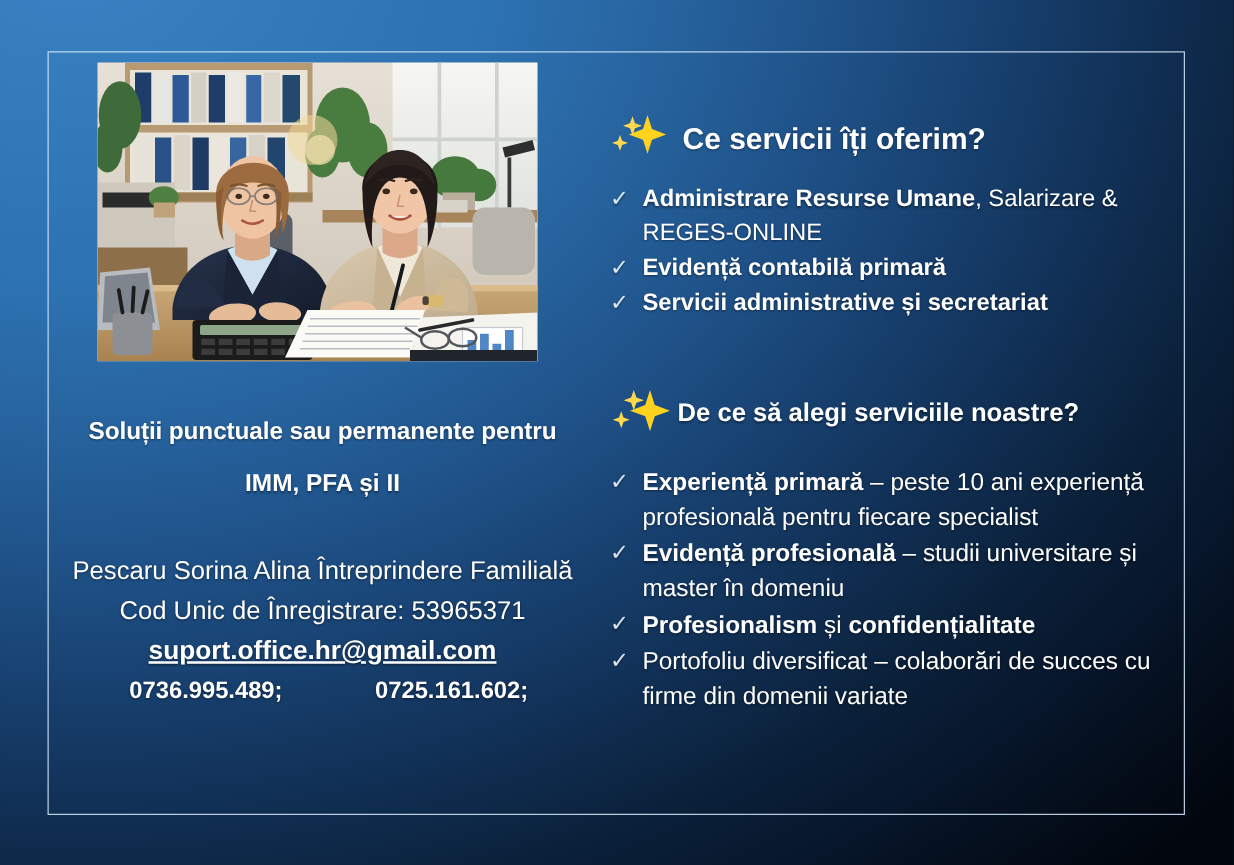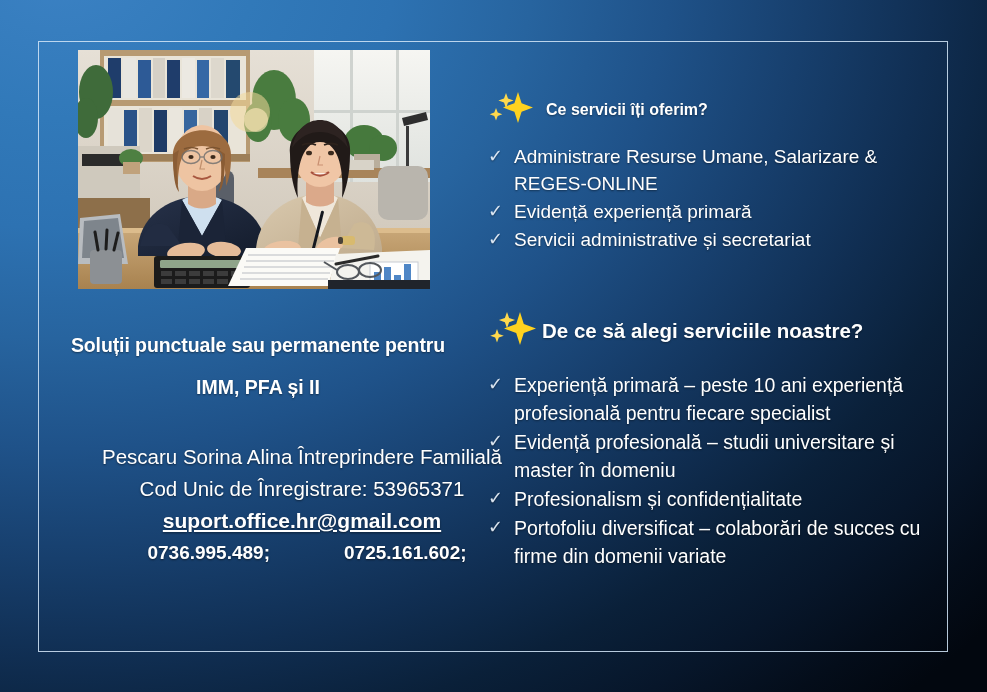--- a/index.html
+++ b/index.html
@@ -86,21 +86,20 @@
     font-size: 19.5px;
     font-weight: bold;
   }
   #contact-block {
     position: absolute;
     top: 400px;
     width: 440px;
     text-align: center;
     color: #ffffff;
     text-shadow: 0 1px 2px rgba(0,0,0,0.5);
-    margin-left: 44px;
   }
   .contact-line {
     font-size: 20.5px;
     line-height: 32px;
     white-space: nowrap;
   }
   .contact-line.bold { font-weight: bold; font-size: 21px; text-decoration: underline; }
   #phones {
     font-weight: bold;
     font-size: 19px;
@@ -123,21 +122,21 @@
   .section { position: absolute; width: 460px; }
   #section-services { top: 50px; }
   #section-why { top: 267px; }
 
   .sec-head {
     display: flex;
     align-items: center;
     gap: 6px;
     color: #ffffff;
     font-weight: bold;
-    font-size: 16px;
+    font-size: 24px;
     text-shadow: 0 1px 2px rgba(0,0,0,0.4);
     margin-bottom: 14px;
   }
   .sparkle-icon { flex: 0 0 auto; display: block; }
 
   .bullets { margin: 0; padding: 0; list-style: none; }
   .bullet {
     display: flex;
     align-items: flex-start;
     gap: 9px;
@@ -149,21 +148,21 @@
   }
   .check {
     flex: 0 0 auto;
     width: 17px;
     font-size: 18px;
     line-height: 27px;
     color: #eaf2fb;
     opacity: 0.92;
   }
   .btext { flex: 1 1 auto; }
-  .btext b { font-weight: normal; }
+  .btext b { font-weight: bold; }
   .btext .reg { font-weight: normal; }
 
   #section-why .bullet { font-size: 19.5px; line-height: 28px; }
   #section-why .sec-head { font-size: 20.5px; margin-bottom: 18px; gap: 2px; }
 </style>
 </head>
 <body>
 
 <div id="slide">
 
@@ -424,21 +423,21 @@
         <span>Ce servicii îți oferim?</span>
       </div>
 
       <ul class="bullets">
         <li class="bullet">
           <span class="check">✓</span>
           <span class="btext"><b>Administrare Resurse Umane</b><span class="reg">, Salarizare &amp; REGES-ONLINE</span></span>
         </li>
         <li class="bullet">
           <span class="check">✓</span>
-          <span class="btext"><b>Evidență experiență primară</b><span class="reg"></span></span>
+          <span class="btext"><b>Evidență contabilă primară</b><span class="reg"></span></span>
         </li>
         <li class="bullet">
           <span class="check">✓</span>
           <span class="btext"><b>Servicii administrative și secretariat</b><span class="reg"></span></span>
         </li>
       </ul>
     </div>
 
     <div class="section" id="section-why">
       <div class="sec-head">

